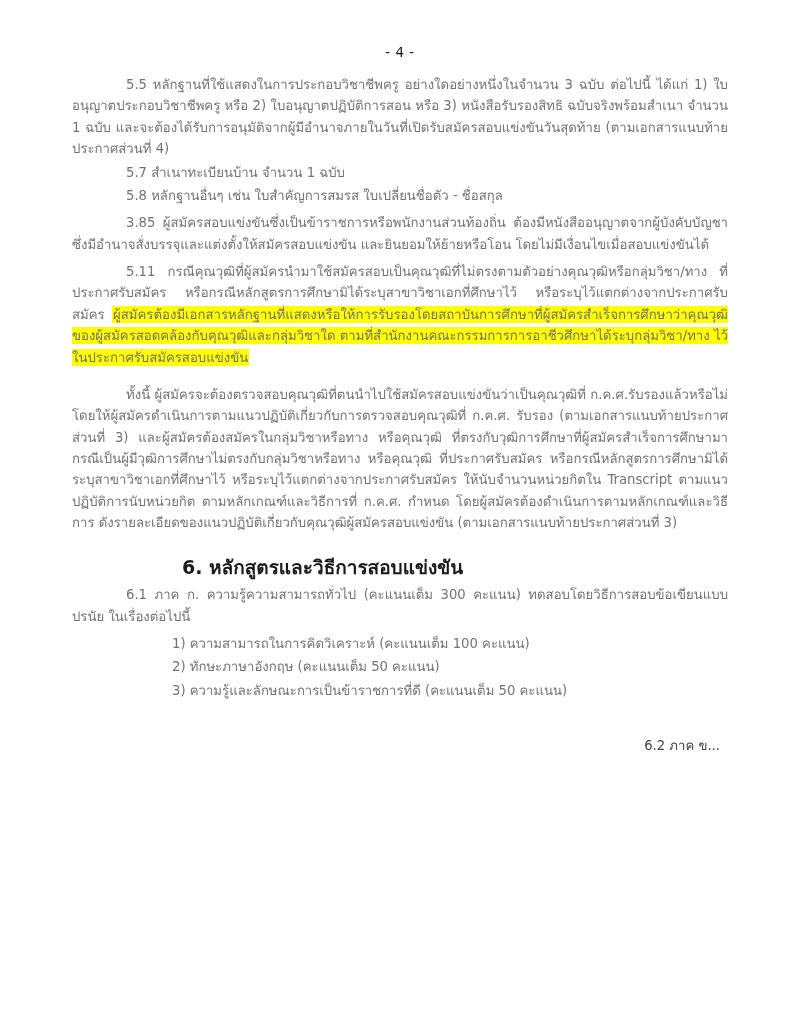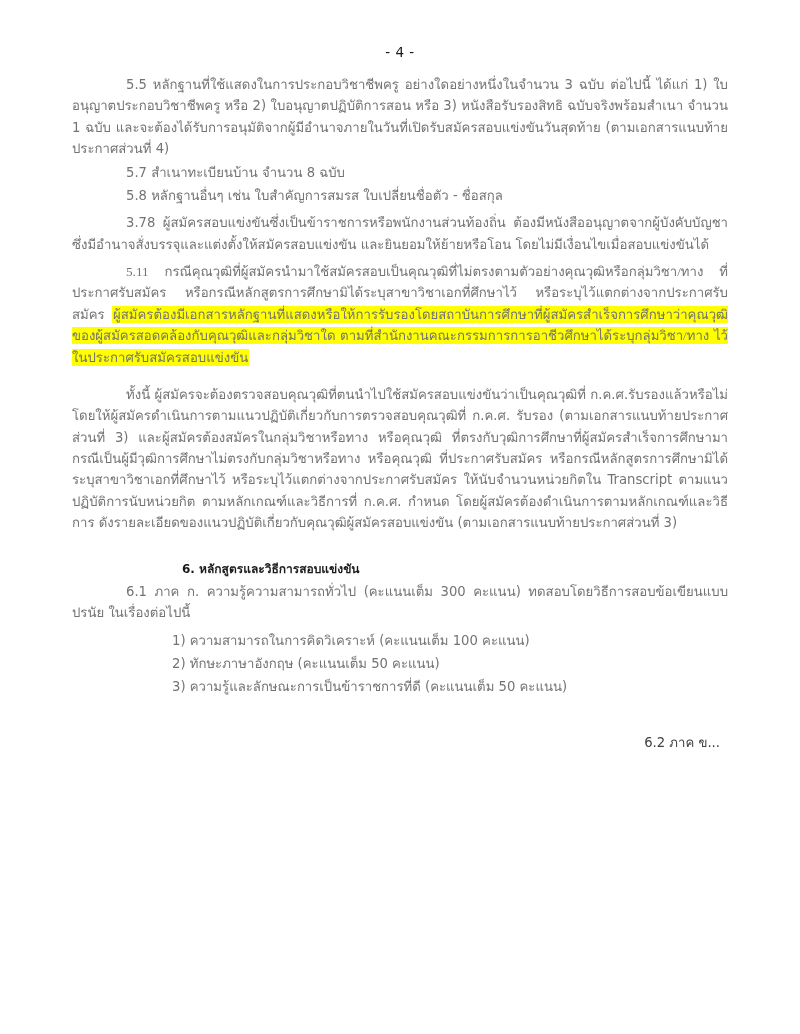--- a/index.html
+++ b/index.html
@@ -39,57 +39,57 @@
     white-space: pre-wrap;
     word-break: break-word;
   }
   .indent {
     text-indent: 54px;
   }
   .indent-sub {
     text-indent: 100px;
   }
   .heading {
-    font-size: 12px;
+    font-size: 19px;
     line-height: 1.62;
     font-weight: bold;
     text-indent: 110px;
-    margin: 26px 0 2px 0;
+    margin: 18px 0 2px 0;
   }
   .gap-sm { margin-top: 6px; }
   .gap-md { margin-top: 12px; }
   .hl {
     background: #ffff00;
     box-shadow: 0 0 0 1px #ffff00;
   }
   .footer-note {
     margin-top: 34px;
     font-size: 13.2px;
     text-align: right;
     padding-right: 8px;
     color: #404040;
   }
-  .block { margin-bottom: 16px; font-family: Liberation Serif, serif; }
+  .block { margin-bottom: 16px; }
 </style>
 </head>
 <body>
 
 <div class="page">
 
   <div class="page-number">- 4 -</div>
 
   <p class="para indent">5.5 หลักฐานที่ใช้แสดงในการประกอบวิชาชีพครู อย่างใดอย่างหนึ่งในจำนวน 3 ฉบับ ต่อไปนี้ ได้แก่ 1) ใบอนุญาตประกอบวิชาชีพครู หรือ 2) ใบอนุญาตปฏิบัติการสอน หรือ 3) หนังสือรับรองสิทธิ ฉบับจริงพร้อมสำเนา จำนวน 1 ฉบับ และจะต้องได้รับการอนุมัติจากผู้มีอำนาจภายในวันที่เปิดรับสมัครสอบแข่งขันวันสุดท้าย (ตามเอกสารแนบท้ายประกาศส่วนที่ 4)</p>
 
 
-  <p class="para indent">5.7 สำเนาทะเบียนบ้าน จำนวน 8 ฉบับ</p>
+  <p class="para indent">5.7 สำเนาทะเบียนบ้าน จำนวน 1 ฉบับ</p>
 
   <p class="para indent">5.8 หลักฐานอื่นๆ เช่น ใบสำคัญการสมรส ใบเปลี่ยนชื่อตัว - ชื่อสกุล</p>
 
 
-  <p class="para indent gap-sm">3.78 ผู้สมัครสอบแข่งขันซึ่งเป็นข้าราชการหรือพนักงานส่วนท้องถิ่น ต้องมีหนังสืออนุญาตจากผู้บังคับบัญชา ซึ่งมีอำนาจสั่งบรรจุและแต่งตั้งให้สมัครสอบแข่งขัน และยินยอมให้ย้ายหรือโอน โดยไม่มีเงื่อนไขเมื่อสอบแข่งขันได้</p>
+  <p class="para indent gap-sm">3.85 ผู้สมัครสอบแข่งขันซึ่งเป็นข้าราชการหรือพนักงานส่วนท้องถิ่น ต้องมีหนังสืออนุญาตจากผู้บังคับบัญชา ซึ่งมีอำนาจสั่งบรรจุและแต่งตั้งให้สมัครสอบแข่งขัน และยินยอมให้ย้ายหรือโอน โดยไม่มีเงื่อนไขเมื่อสอบแข่งขันได้</p>
 
   <p class="para indent gap-sm block"><span>5.11 กรณีคุณวุฒิที่ผู้สมัครนำมาใช้สมัครสอบเป็นคุณวุฒิที่ไม่ตรงตามตัวอย่างคุณวุฒิหรือกลุ่มวิชา/ทาง ที่ประกาศรับสมัคร หรือกรณีหลักสูตรการศึกษามิได้ระบุสาขาวิชาเอกที่ศึกษาไว้ หรือระบุไว้แตกต่างจากประกาศรับสมัคร </span><span class="hl">ผู้สมัครต้องมีเอกสารหลักฐานที่แสดงหรือให้การรับรองโดยสถาบันการศึกษาที่ผู้สมัครสำเร็จการศึกษาว่าคุณวุฒิของผู้สมัครสอดคล้องกับคุณวุฒิและกลุ่มวิชาใด ตามที่สำนักงานคณะกรรมการการอาชีวศึกษาได้ระบุกลุ่มวิชา/ทาง ไว้ในประกาศรับสมัครสอบแข่งขัน</span></p>
 
   <p class="para indent gap-md">ทั้งนี้ ผู้สมัครจะต้องตรวจสอบคุณวุฒิที่ตนนำไปใช้สมัครสอบแข่งขันว่าเป็นคุณวุฒิที่ ก.ค.ศ.รับรองแล้วหรือไม่ โดยให้ผู้สมัครดำเนินการตามแนวปฏิบัติเกี่ยวกับการตรวจสอบคุณวุฒิที่ ก.ค.ศ. รับรอง (ตามเอกสารแนบท้ายประกาศส่วนที่ 3) และผู้สมัครต้องสมัครในกลุ่มวิชาหรือทาง หรือคุณวุฒิ ที่ตรงกับวุฒิการศึกษาที่ผู้สมัครสำเร็จการศึกษามา กรณีเป็นผู้มีวุฒิการศึกษาไม่ตรงกับกลุ่มวิชาหรือทาง หรือคุณวุฒิ ที่ประกาศรับสมัคร หรือกรณีหลักสูตรการศึกษามิได้ระบุสาขาวิชาเอกที่ศึกษาไว้ หรือระบุไว้แตกต่างจากประกาศรับสมัคร ให้นับจำนวนหน่วยกิตใน Transcript ตามแนวปฏิบัติการนับหน่วยกิต ตามหลักเกณฑ์และวิธีการที่ ก.ค.ศ. กำหนด โดยผู้สมัครต้องดำเนินการตามหลักเกณฑ์และวิธีการ ดังรายละเอียดของแนวปฏิบัติเกี่ยวกับคุณวุฒิผู้สมัครสอบแข่งขัน (ตามเอกสารแนบท้ายประกาศส่วนที่ 3)</p>
 
   <p class="heading">6. หลักสูตรและวิธีการสอบแข่งขัน</p>
 
   <p class="para indent">6.1 ภาค ก. ความรู้ความสามารถทั่วไป (คะแนนเต็ม 300 คะแนน) ทดสอบโดยวิธีการสอบข้อเขียนแบบปรนัย ในเรื่องต่อไปนี้</p>
 
   <p class="para indent-sub gap-sm">1) ความสามารถในการคิดวิเคราะห์ (คะแนนเต็ม 100 คะแนน)</p>

